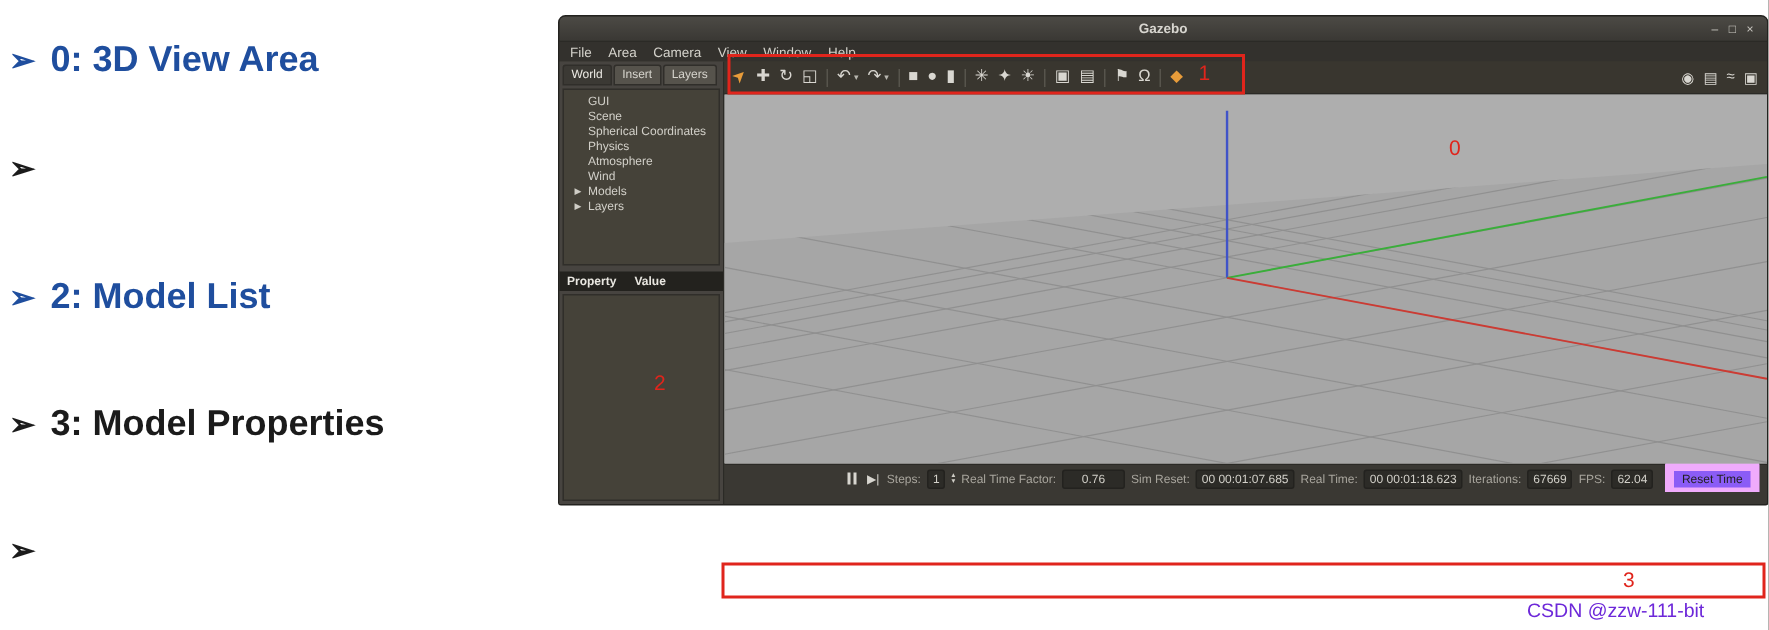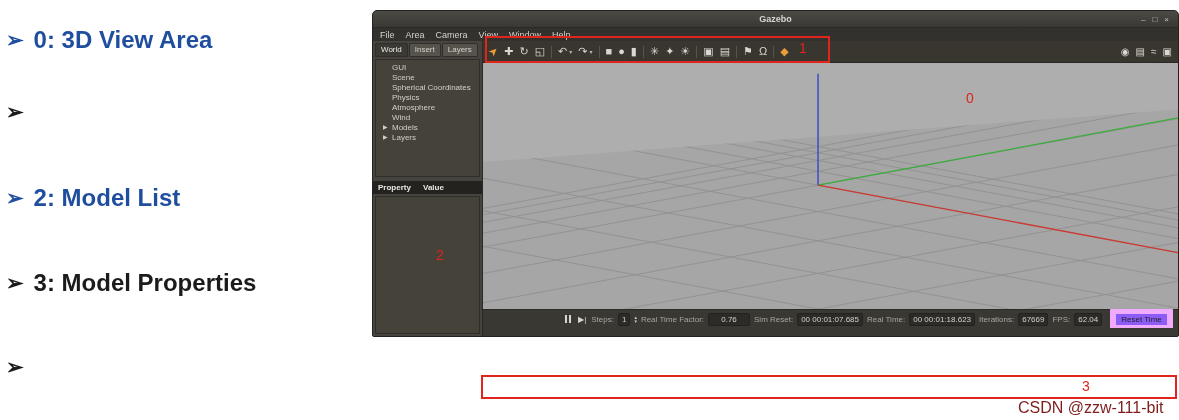--- a/index.html
+++ b/index.html
@@ -84,22 +84,22 @@
   
   .red-box { position:absolute; border:2px solid #e0251c; background:transparent; z-index:4; }
   #rb-toolbar { left:485px; top:36px; width:345px; height:27px; }
   #rb-status  { left:481px; top:375px; width:696px; height:24px; }
   .red-num { position:absolute; color:#e0251c; font-size:14px; z-index:5; }
   #rn0 { left:966px; top:90px; }
   #rn1 { left:799px; top:40px; }
   #rn2 { left:436px; top:247px; }
   #rn3 { left:1082px; top:378px; }
 
-  .watermark { position:absolute; left:1018px; top:399px; font-size:16px;
-               color:#7f1d1d; z-index:6; }
+  .watermark { position:absolute; left:1018px; top:399px; font-size:13px;
+               color:#6d28d9; z-index:6; }
 </style>
 </head>
 <body>
 
 <div class="canvas">
 
   <div class="ann-item a0 ann-blue">
     <span class="bullet">➢</span>
     <span>0: 3D View Area</span>
   </div>

